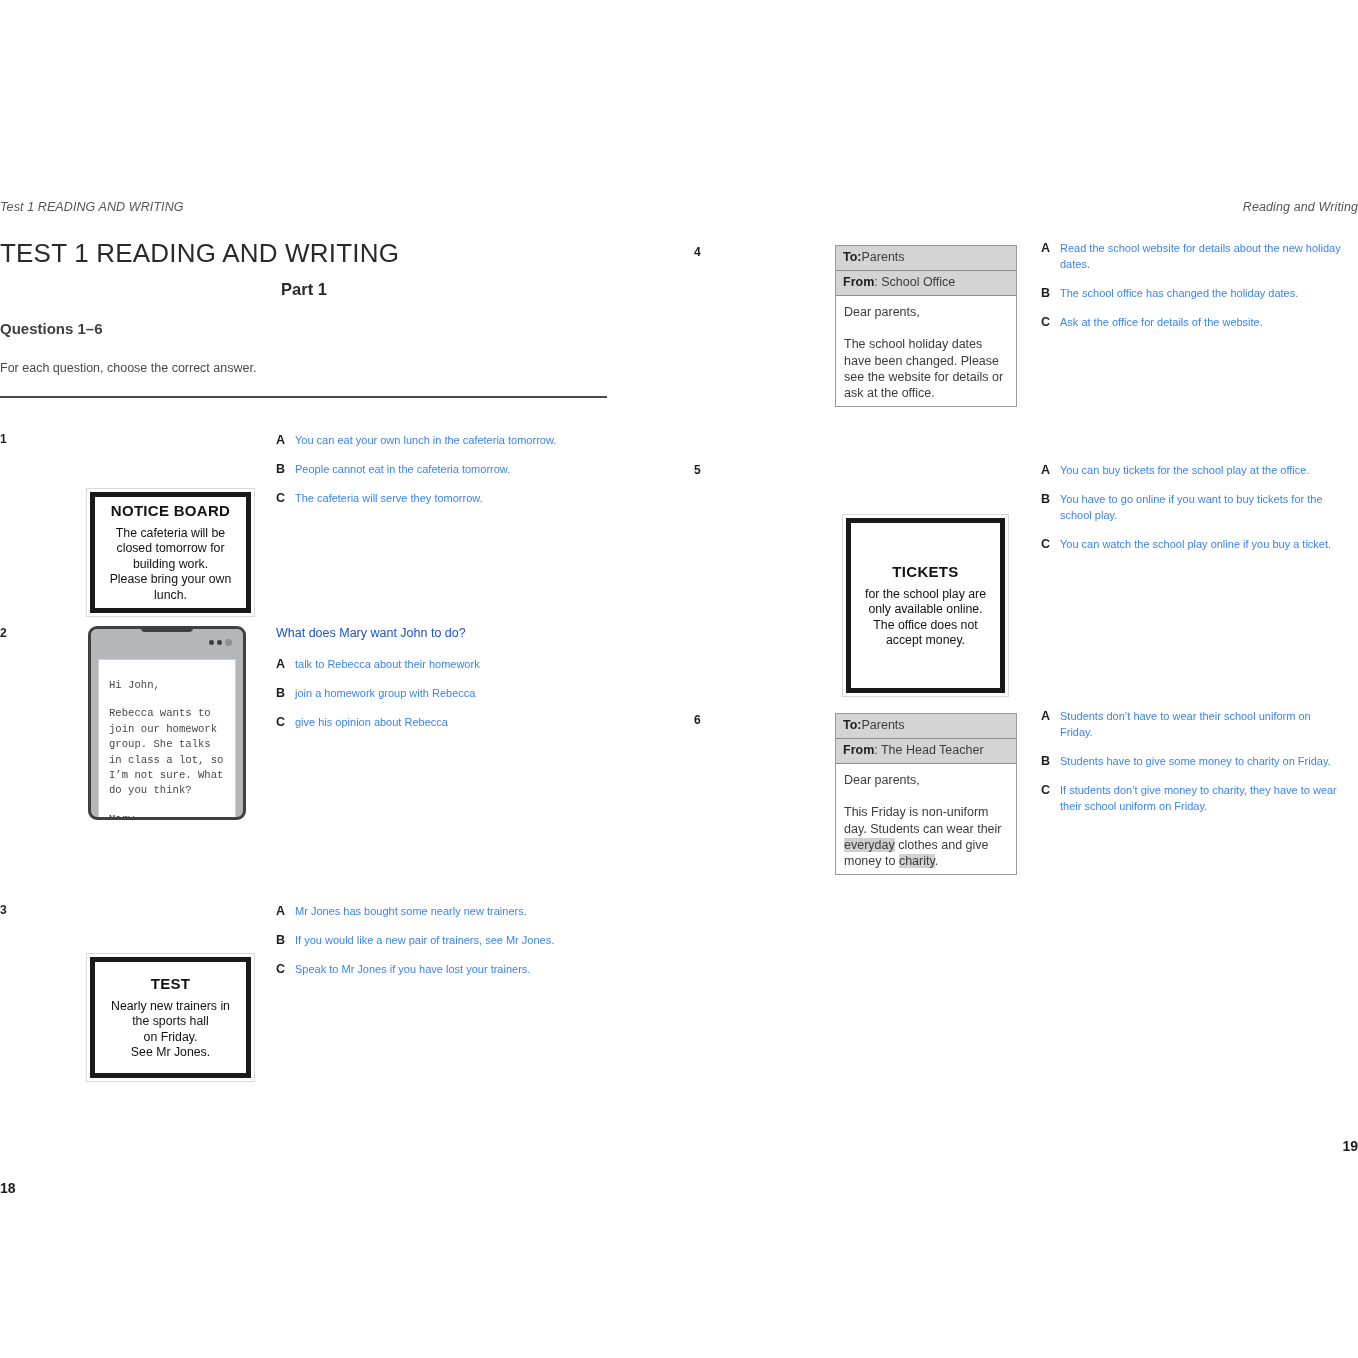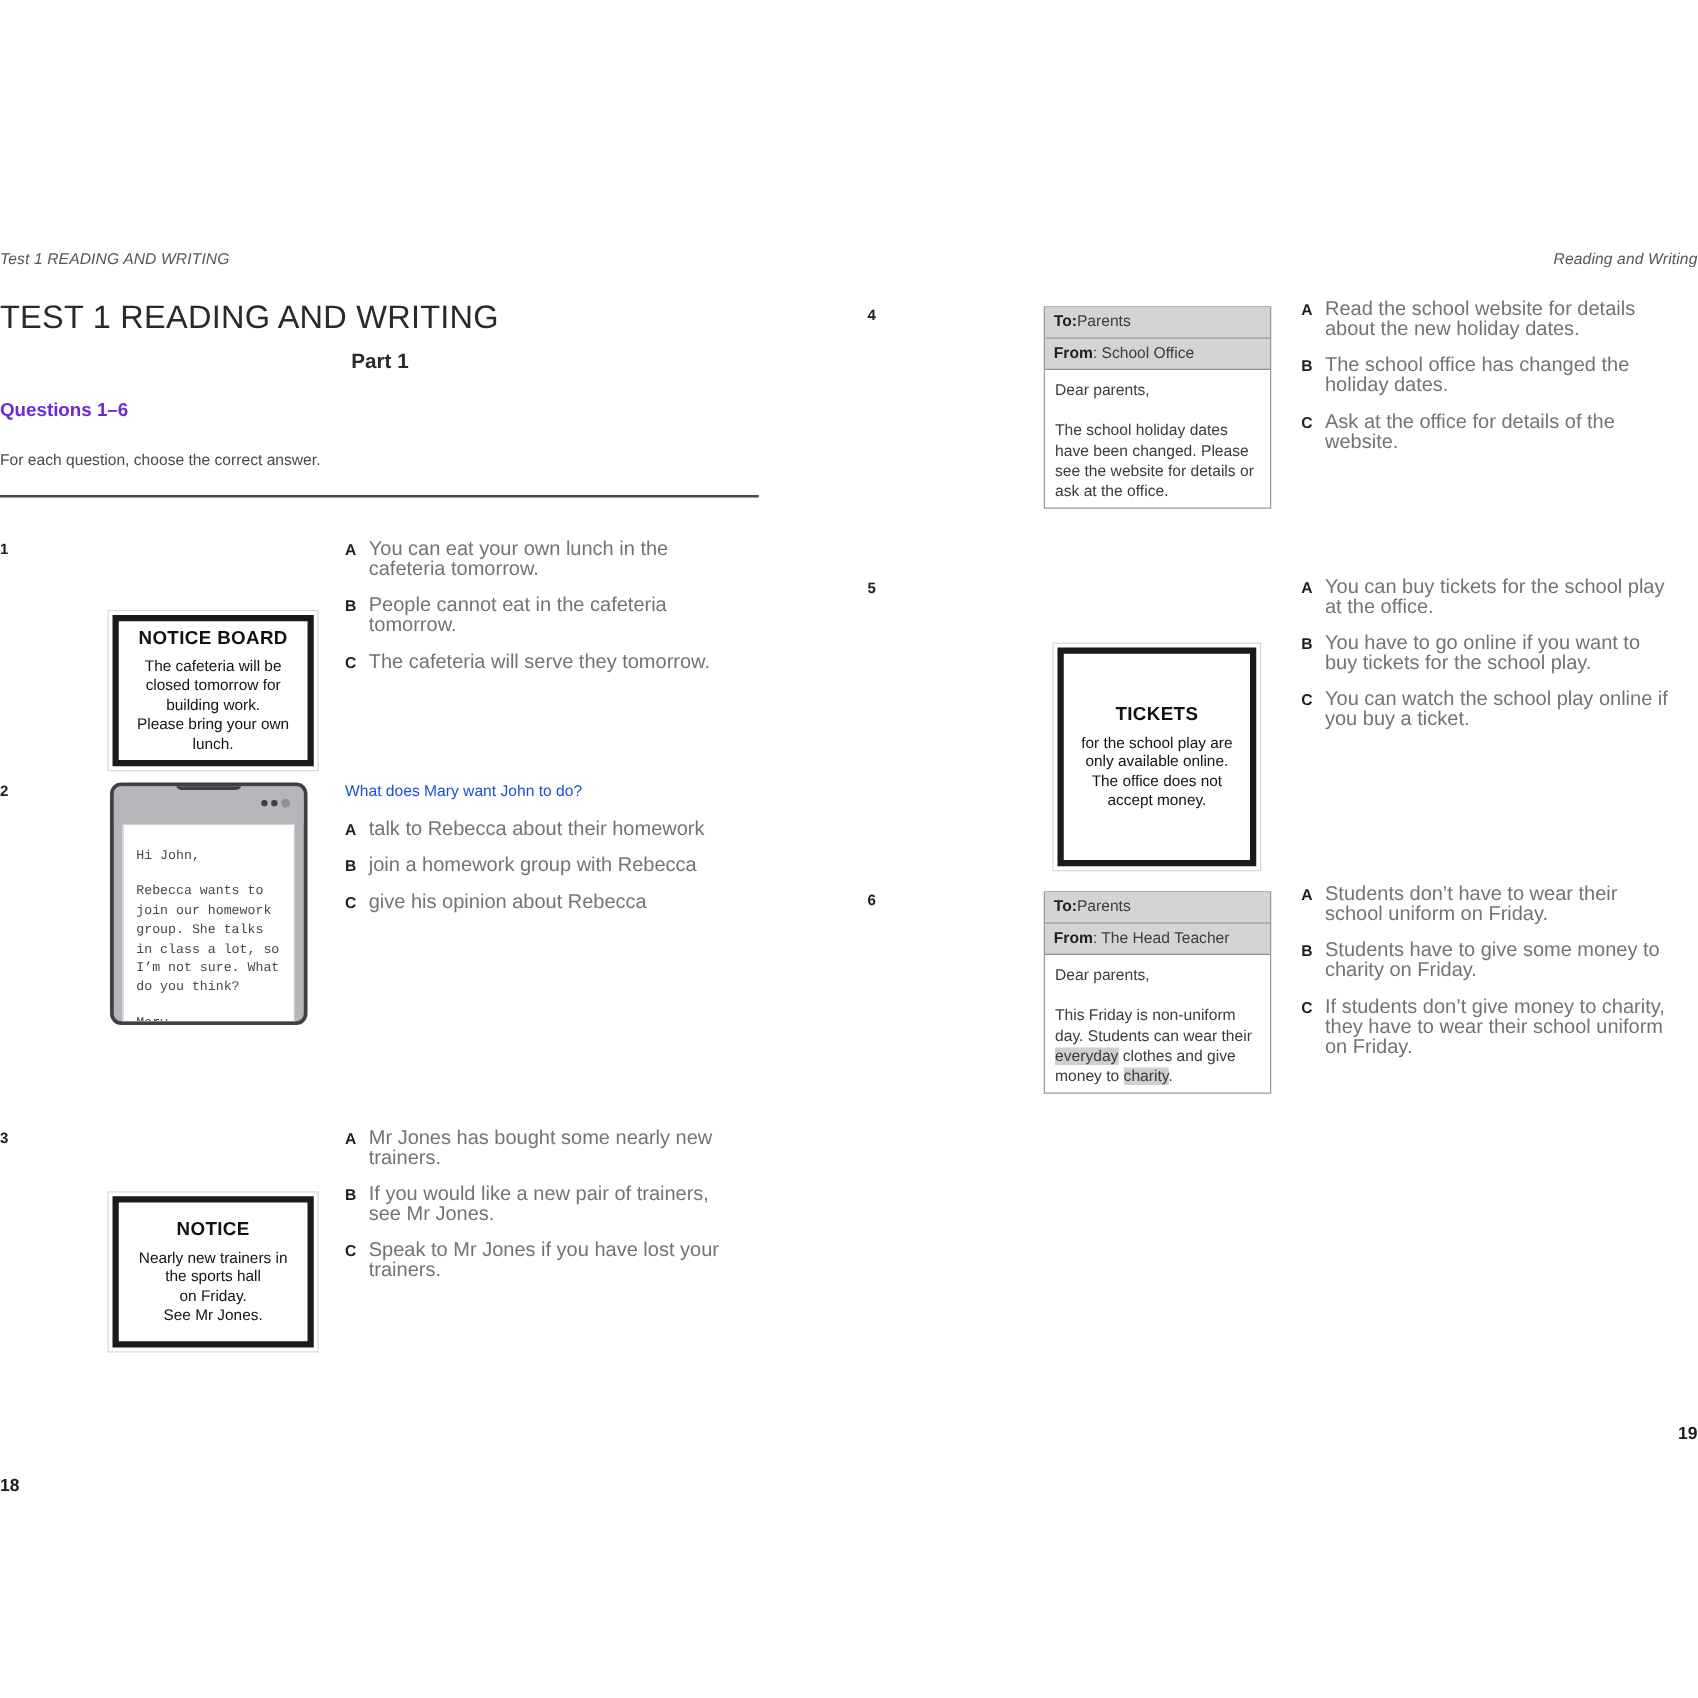--- a/index.html
+++ b/index.html
@@ -60,21 +60,21 @@
     font-size: 16.5px;
     font-weight: 700;
     color: #2a2a2a;
   }
   .questions-head {
     position: absolute;
     left: 0px;
     top: 320px;
     font-size: 15px;
     font-weight: 700;
-    color: #6d28d9;
+    color: #404040;
   }
   .instruction {
     position: absolute;
     left: 0px;
     top: 361px;
     font-size: 12.5px;
     color: #4a4a4a;
   }
   .rule {
     position: absolute;
@@ -103,22 +103,22 @@
   }
   .opt-letter {
     font-size: 12.5px;
     font-weight: 700;
     color: #1d1d1d;
     width: 19px;
     flex: 0 0 19px;
     line-height: 16px;
   }
   .opt-text {
-    font-size: 16px;
-    color: #737373;
+    font-size: 11px;
+    color: #3b82f6;
     line-height: 16px;
   }
 
   .question-lead {
     position: absolute;
     font-size: 12.5px;
     color: #1d4ed8;
   }
 
   
@@ -363,21 +363,21 @@
       <div class="opt">
         <span class="opt-letter">C</span>
         <span class="opt-text">give his opinion about Rebecca</span>
       </div>
     </div>
 
     <div class="qnum" style="left:0px; top:903px;">3</div>
 
     <div class="signbox" style="left:86px; top:906px; width:169px; height:129px;">
       <div class="signbox-inner">
-        <div class="sign-title">NOTICE</div>
+        <div class="sign-title">TEST</div>
         <div class="sign-body">Nearly new trainers in
 the sports hall
 on Friday.
 See Mr Jones.</div>
       </div>
     </div>
 
     <div class="options" style="left:276px; top:903px; width:310px;">
       <div class="opt">
         <span class="opt-letter">A</span>

